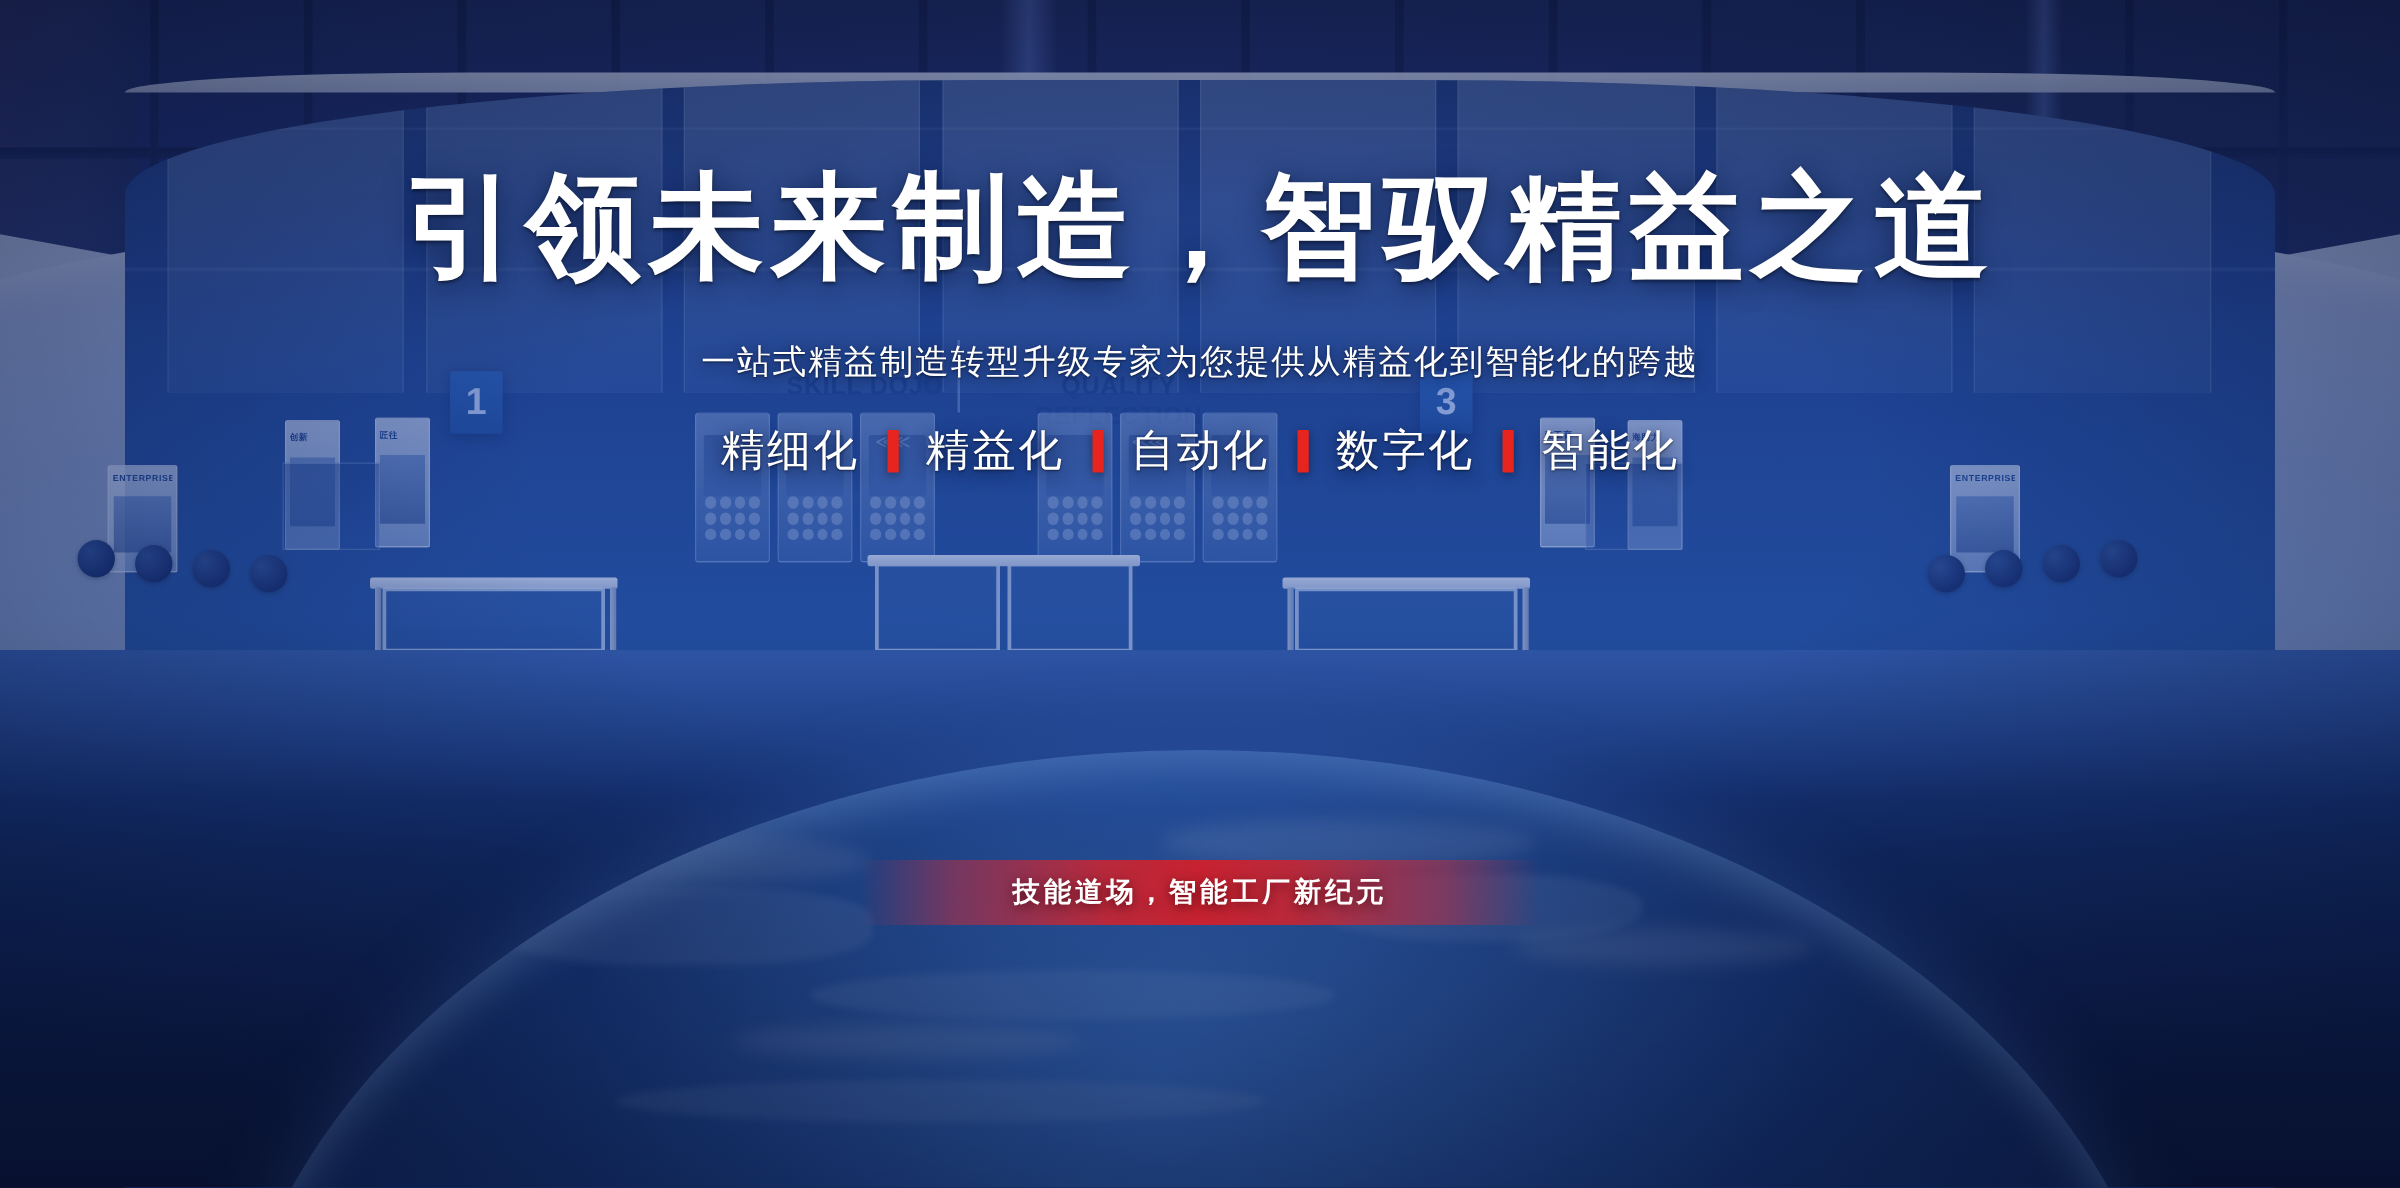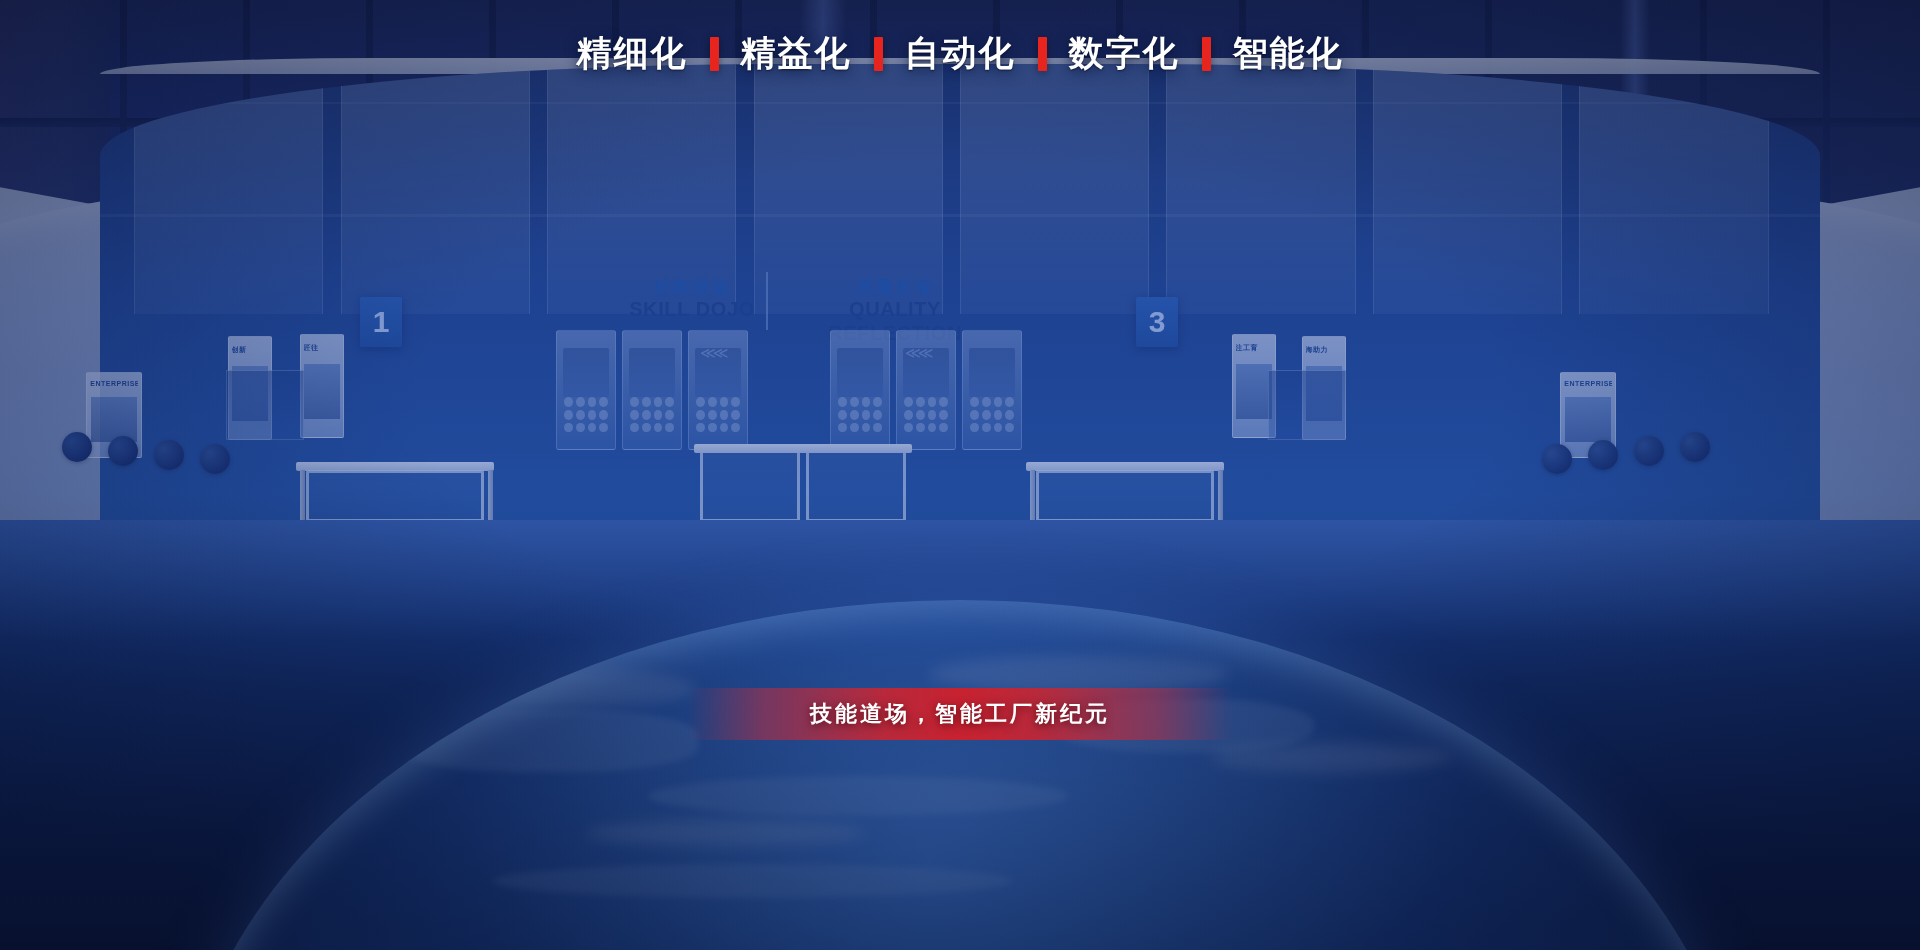--- a/index.html
+++ b/index.html
@@ -239,21 +239,21 @@
     margin-top:38px;
     font-size:27px; font-weight:500; color:#ffffff;
     letter-spacing:1.5px; white-space:nowrap;
     text-shadow:0 2px 12px rgba(6,20,60,.85), 0 1px 2px rgba(0,0,0,.6);
   }
   .keywords{
     margin-top:30px;
     display:flex; align-items:center; gap:22px; white-space:nowrap;
   }
   .kw{
-    font-size:35px; font-weight:700; color:#ffffff; letter-spacing:2px;
+    font-size:35px; font-weight:400; color:#ffffff; letter-spacing:2px;
     text-shadow:0 3px 14px rgba(6,20,60,.85), 0 1px 2px rgba(0,0,0,.6);
   }
   .kw-sep{
     width:9px; height:34px; background:#e8241f; border-radius:1px;
     box-shadow:0 2px 8px rgba(0,0,0,.4);
   }
 
   .ribbon{
     position:absolute; left:50%; transform:translateX(-50%);
     top:688px; width:545px; height:52px;
@@ -501,21 +501,23 @@
     <div class="cloud" style="left:26%; top:20%; width:280px; height:26px;"></div>
   </div>
   <div class="globe-rim"></div>
 
   <div class="wash"></div>
   <div class="vignette"></div>
 </div>
 
 <div class="content">
 
-
+  <h1 class="headline">引领未来制造，智驭精益之道</h1>
+
+  <p class="subline">一站式精益制造转型升级专家为您提供从精益化到智能化的跨越</p>
 
   <div class="keywords">
     <span class="kw">精细化</span>
     <span class="kw-sep"></span>
     <span class="kw">精益化</span>
     <span class="kw-sep"></span>
     <span class="kw">自动化</span>
     <span class="kw-sep"></span>
     <span class="kw">数字化</span>
     <span class="kw-sep"></span>

